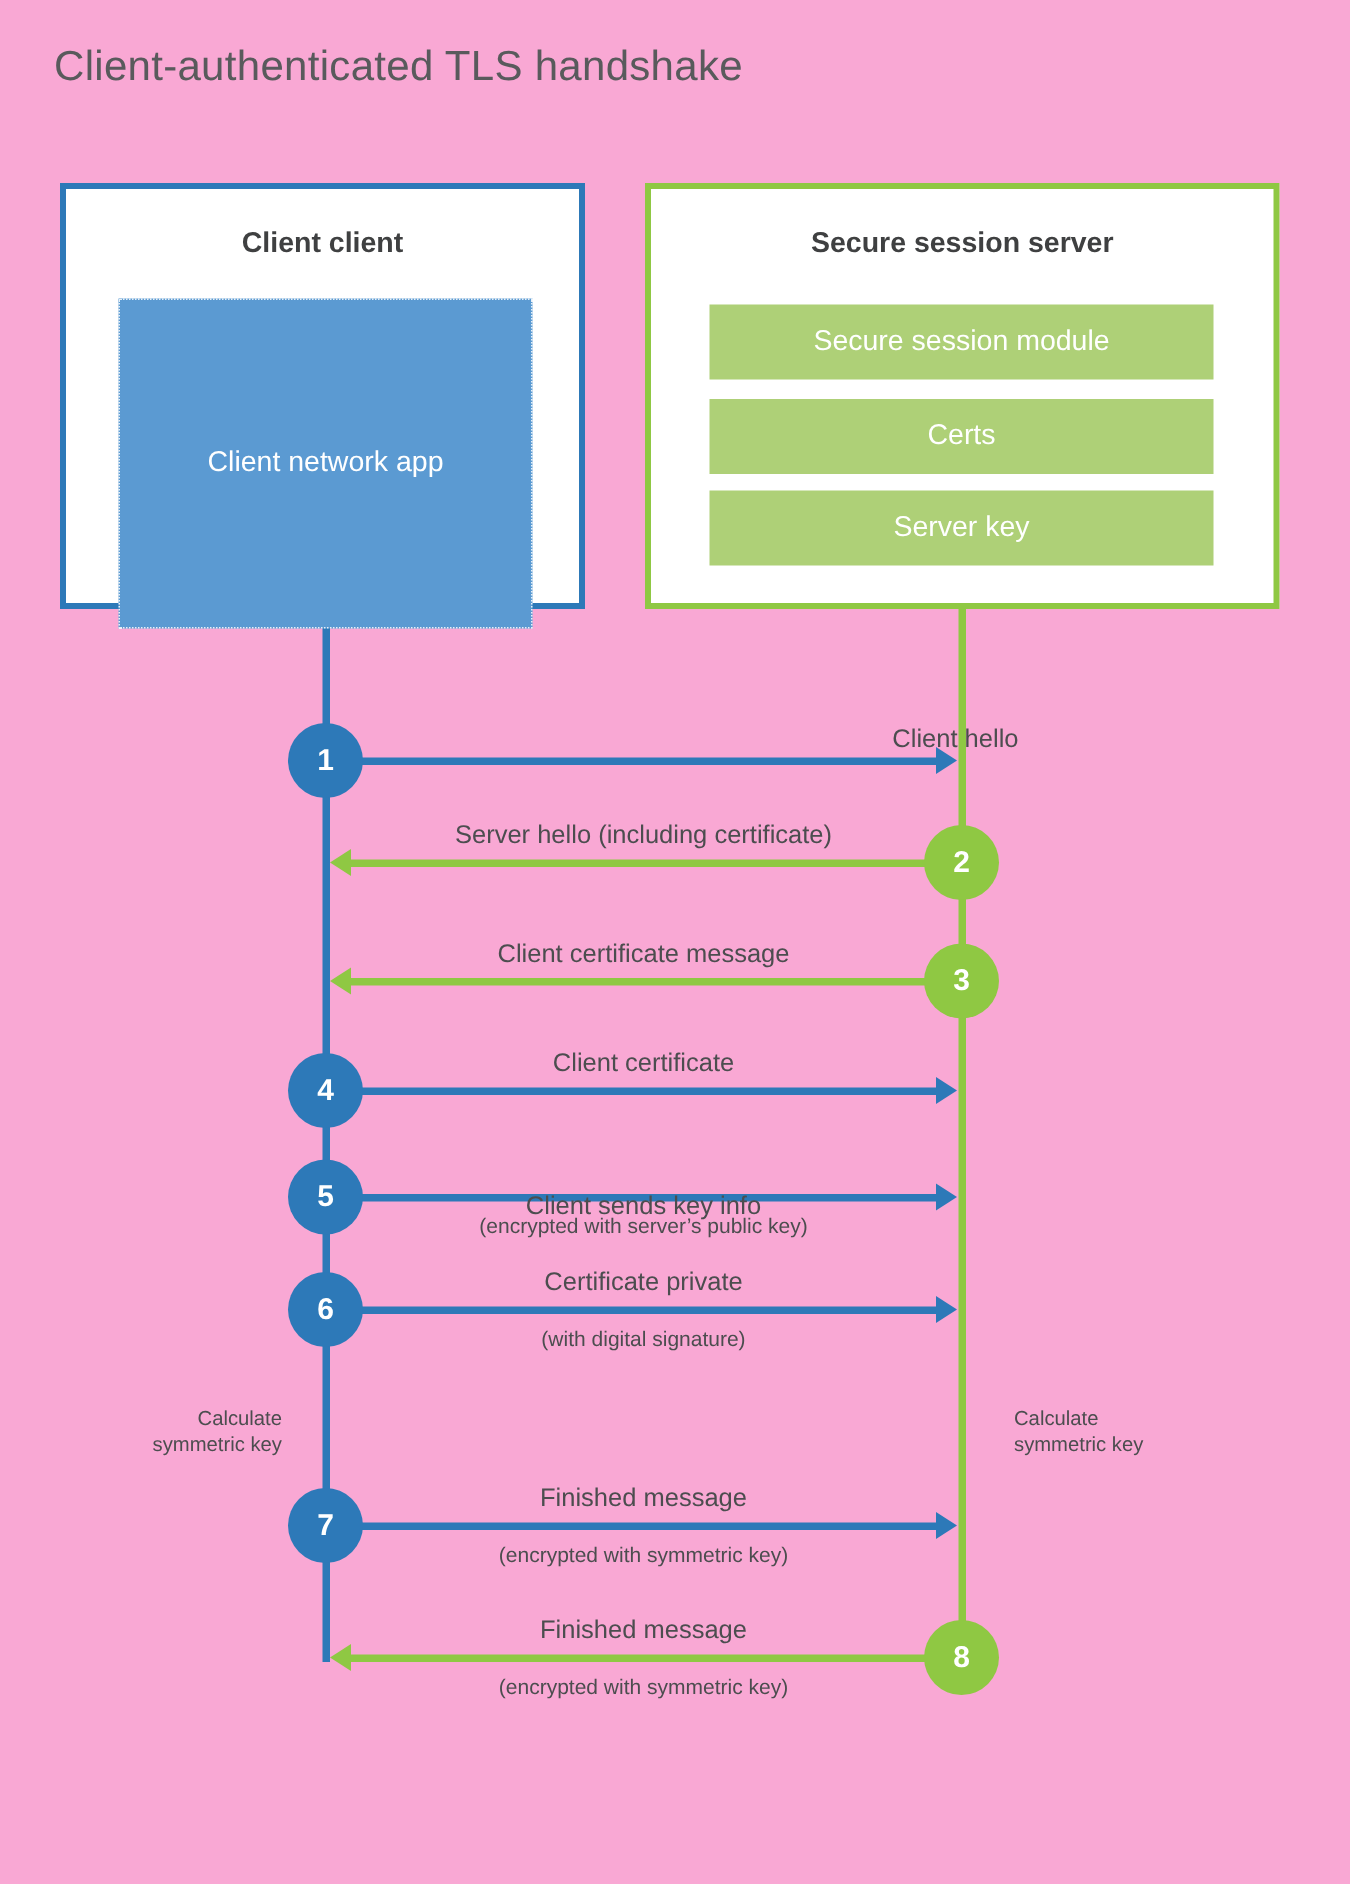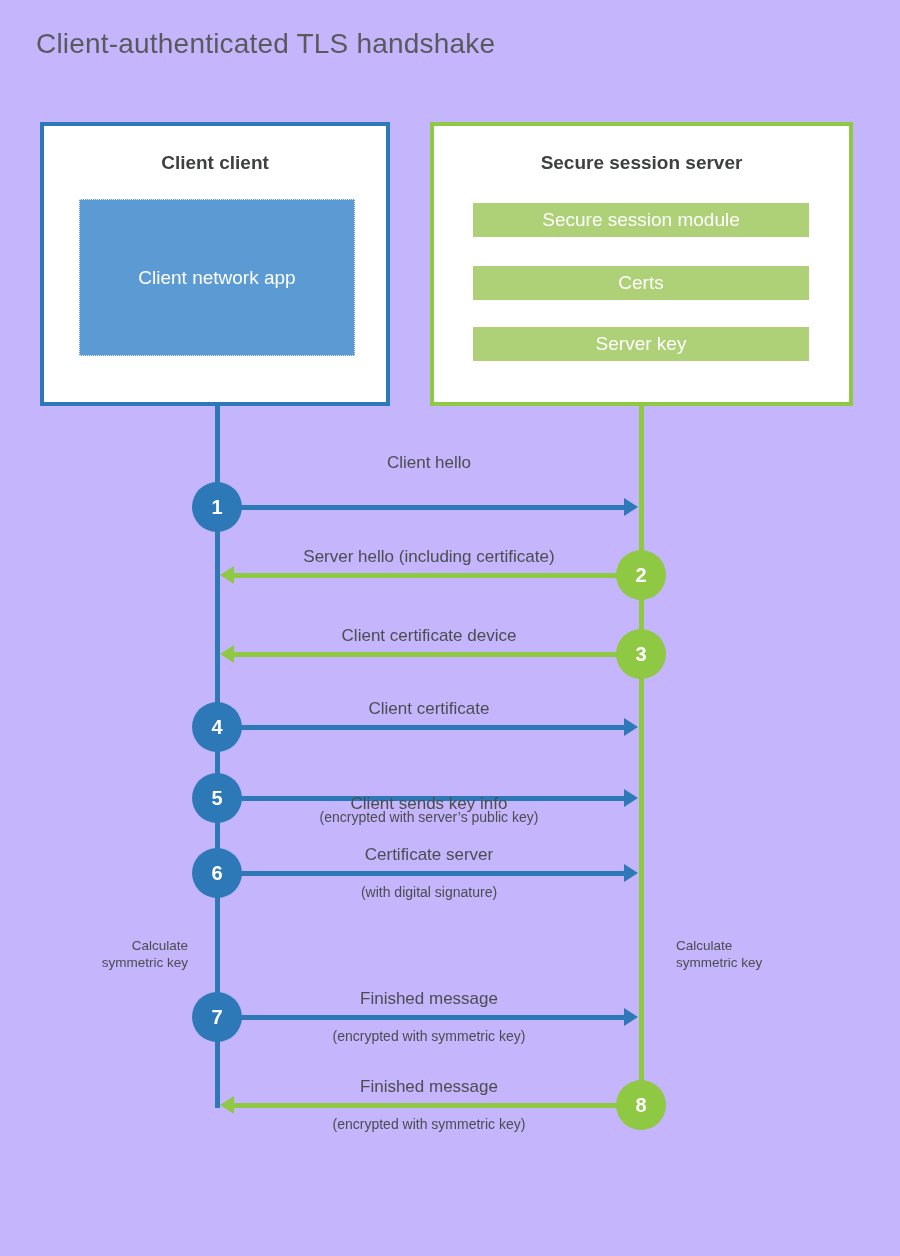--- a/index.html
+++ b/index.html
@@ -1,40 +1,40 @@
 <!DOCTYPE html>
 <html><head>
 <meta charset="utf-8">
 <style>
   * { margin:0; padding:0; box-sizing:border-box; }
   html,body { background:#ffffff; }
   body { font-family:"Liberation Sans","DejaVu Sans",sans-serif; }
-  .canvas { position:relative; width:900px; height:1256px; background:#c4b5fd; overflow:hidden; }
+  .canvas { position:relative; width:900px; height:1256px; background:#f9a8d4; overflow:hidden; }
 
   .diagram-title {
     position:absolute; left:36px; top:28px;
     font-size:28px; font-weight:300; color:#595a5c; letter-spacing:0.2px;
   }
 
   
   .actor-box { position:absolute; top:122px; height:284px; background:#ffffff; z-index:2; }
   .client-box { left:40px; width:350px; border:4px solid #2d79b8; }
   .server-box { left:430px; width:423px; border:4px solid #8fc843; }
   .actor-title {
     position:absolute; left:0; top:26px; width:100%;
     text-align:center; font-size:19px; font-weight:700; color:#3f4041;
   }
   .app-box {
-    position:absolute; left:35px; top:73px; width:276px; height:157px;
+    position:absolute; left:35px; top:73px; width:276px; height:220px;
     background:#5b9ad2; border:1px dotted rgba(255,255,255,0.85);
     display:flex; align-items:center; justify-content:center;
     color:#ffffff; font-size:19px; text-align:center; line-height:1.25; padding:0 40px;
   }
   .module-bar {
-    position:absolute; left:39px; width:336px; height:34px;
+    position:absolute; left:39px; width:336px; height:50px;
     background:#aed077;
     display:flex; align-items:center; justify-content:center;
     color:#ffffff; font-size:19px;
   }
 
   
   .lifeline { position:absolute; top:405px; width:5px; height:703px; z-index:1; }
   .lifeline-client { left:215px; background:#2d79b8; }
   .lifeline-server { left:639px; background:#8fc843; }
 
@@ -83,42 +83,42 @@
     <div class="module-bar" style="top:201px;">Server key</div>
   </div>
 
   <div class="lifeline lifeline-client"></div>
   <div class="lifeline lifeline-server"></div>
 
   <div id="steps-layer">
       <div class="arrow-line" style="background: rgb(45, 121, 184); top: 504.5px; left: 217px; width: 407px;"></div>
       <div class="arrow-head" style="top: 498px; left: 624px; border-left: 14px solid rgb(45, 121, 184);"></div>
       <div class="step-circle" style="background: rgb(45, 121, 184); left: 192px; top: 482px;">1</div>
-      <div class="msg-label" style="top: 453px;">Client hello</div>
+      <div class="msg-label" style="top: 483px; text-align: right;">Client hello</div>
       <div class="arrow-line" style="background: rgb(143, 200, 67); top: 572.5px; left: 234px; width: 407px;"></div>
       <div class="arrow-head" style="top: 566px; left: 220px; border-right: 14px solid rgb(143, 200, 67);"></div>
       <div class="step-circle" style="background: rgb(143, 200, 67); left: 616px; top: 550px;">2</div>
       <div class="msg-label" style="top: 547px;">Server hello (including certificate)</div>
       <div class="arrow-line" style="background: rgb(143, 200, 67); top: 651.5px; left: 234px; width: 407px;"></div>
       <div class="arrow-head" style="top: 645px; left: 220px; border-right: 14px solid rgb(143, 200, 67);"></div>
       <div class="step-circle" style="background: rgb(143, 200, 67); left: 616px; top: 629px;">3</div>
-      <div class="msg-label" style="top: 626px;">Client certificate device</div>
+      <div class="msg-label" style="top: 626px;">Client certificate message</div>
       <div class="arrow-line" style="background: rgb(45, 121, 184); top: 724.5px; left: 217px; width: 407px;"></div>
       <div class="arrow-head" style="top: 718px; left: 624px; border-left: 14px solid rgb(45, 121, 184);"></div>
       <div class="step-circle" style="background: rgb(45, 121, 184); left: 192px; top: 702px;">4</div>
       <div class="msg-label" style="top: 699px;">Client certificate</div>
       <div class="arrow-line" style="background: rgb(45, 121, 184); top: 795.5px; left: 217px; width: 407px;"></div>
       <div class="arrow-head" style="top: 789px; left: 624px; border-left: 14px solid rgb(45, 121, 184);"></div>
       <div class="step-circle" style="background: rgb(45, 121, 184); left: 192px; top: 773px;">5</div>
       <div class="msg-label" style="top: 794px;">Client sends key info</div>
       <div class="msg-sublabel" style="top: 809px;">(encrypted with server’s public key)</div>
       <div class="arrow-line" style="background: rgb(45, 121, 184); top: 870.5px; left: 217px; width: 407px;"></div>
       <div class="arrow-head" style="top: 864px; left: 624px; border-left: 14px solid rgb(45, 121, 184);"></div>
       <div class="step-circle" style="background: rgb(45, 121, 184); left: 192px; top: 848px;">6</div>
-      <div class="msg-label" style="top: 845px;">Certificate server</div>
+      <div class="msg-label" style="top: 845px;">Certificate private</div>
       <div class="msg-sublabel" style="top: 884px;">(with digital signature)</div>
       <div class="arrow-line" style="background: rgb(45, 121, 184); top: 1014.5px; left: 217px; width: 407px;"></div>
       <div class="arrow-head" style="top: 1008px; left: 624px; border-left: 14px solid rgb(45, 121, 184);"></div>
       <div class="step-circle" style="background: rgb(45, 121, 184); left: 192px; top: 992px;">7</div>
       <div class="msg-label" style="top: 989px;">Finished message</div>
       <div class="msg-sublabel" style="top: 1028px;">(encrypted with symmetric key)</div>
       <div class="arrow-line" style="background: rgb(143, 200, 67); top: 1102.5px; left: 234px; width: 407px;"></div>
       <div class="arrow-head" style="top: 1096px; left: 220px; border-right: 14px solid rgb(143, 200, 67);"></div>
       <div class="step-circle" style="background: rgb(143, 200, 67); left: 616px; top: 1080px;">8</div>
       <div class="msg-label" style="top: 1077px;">Finished message</div>

